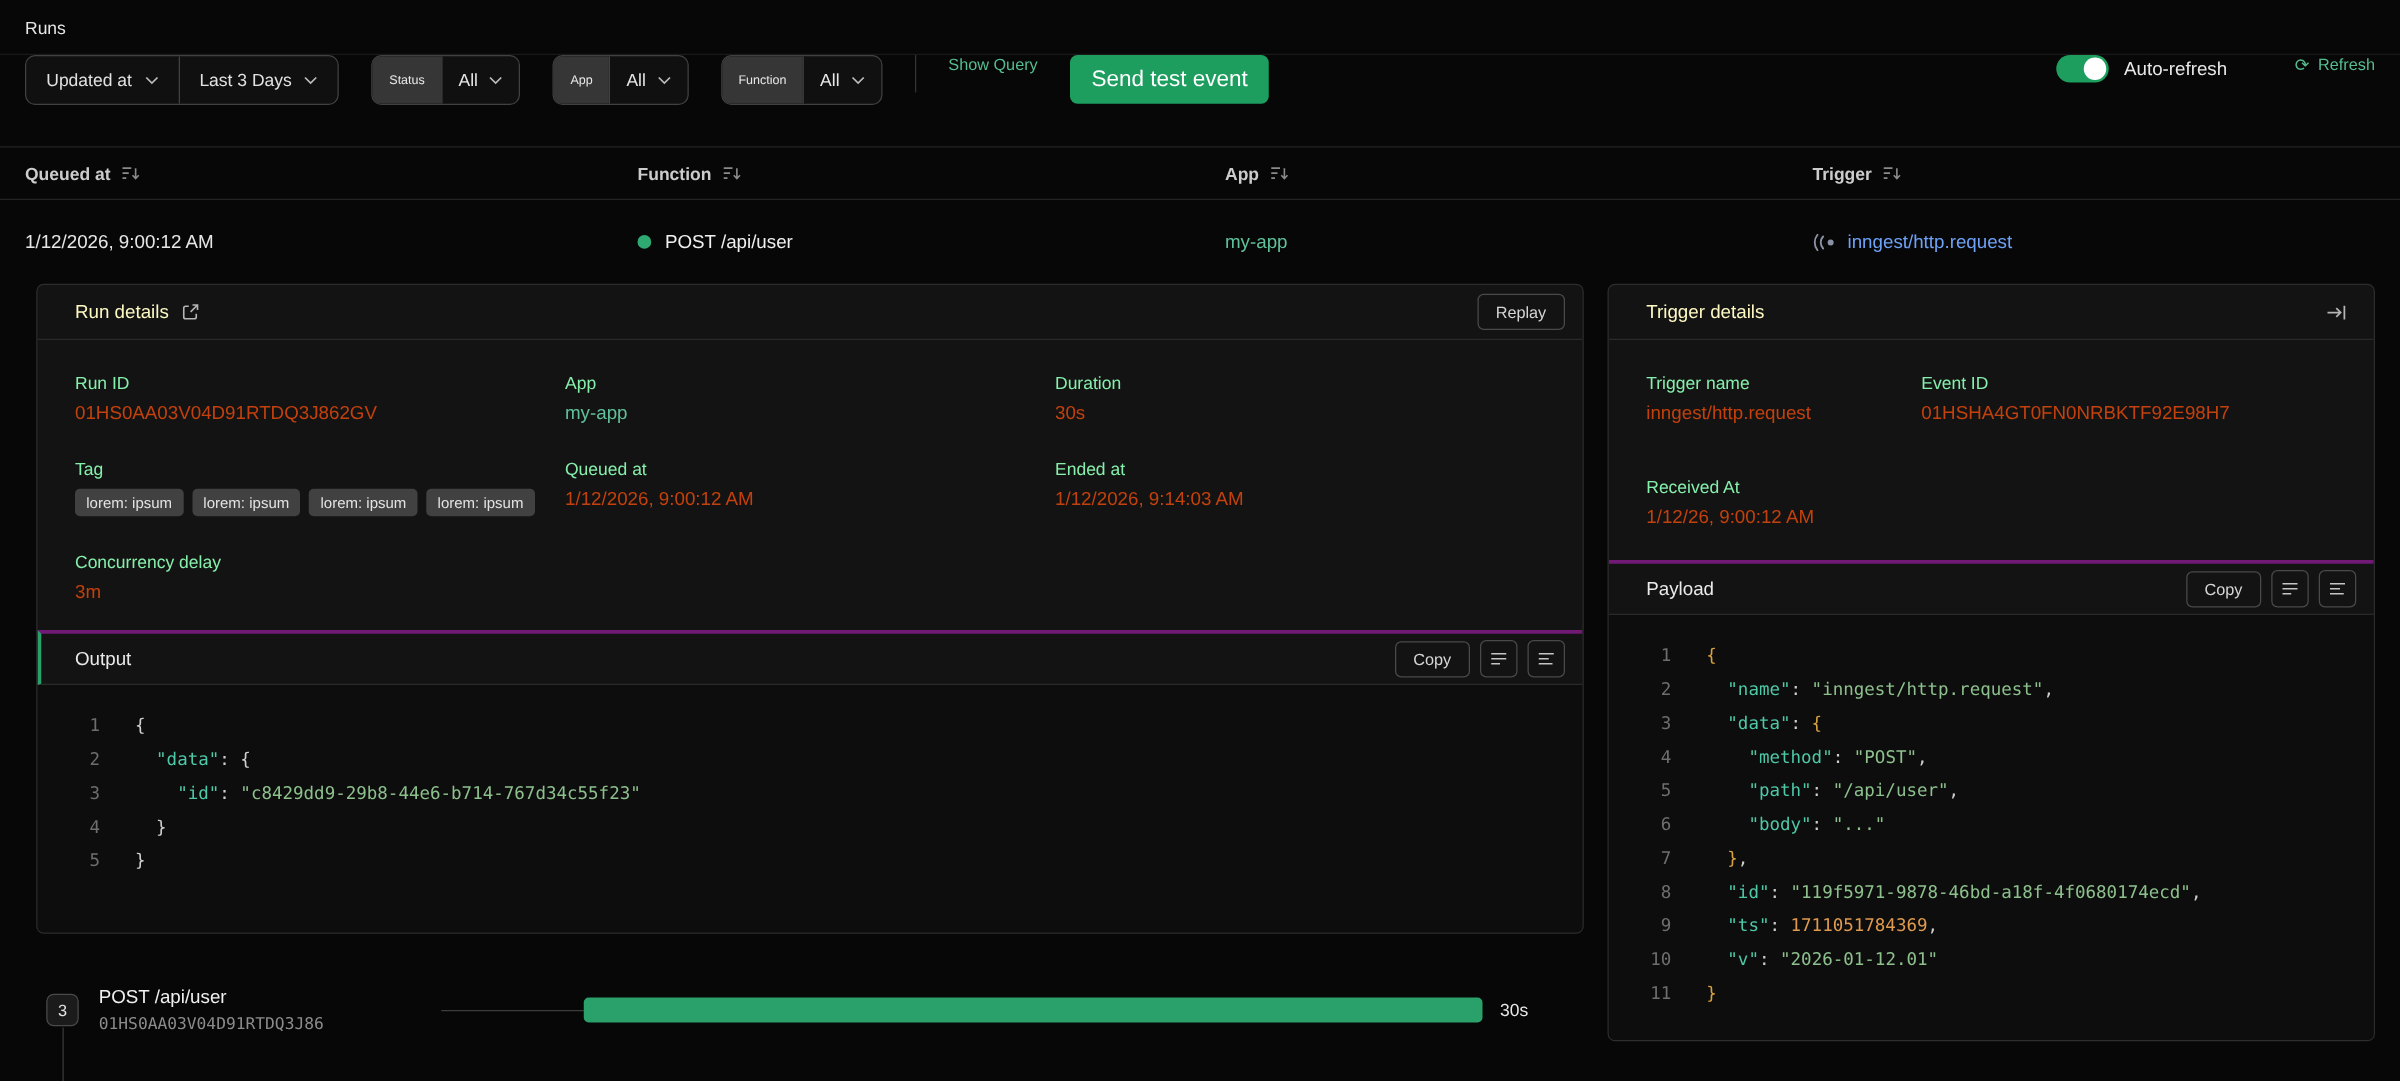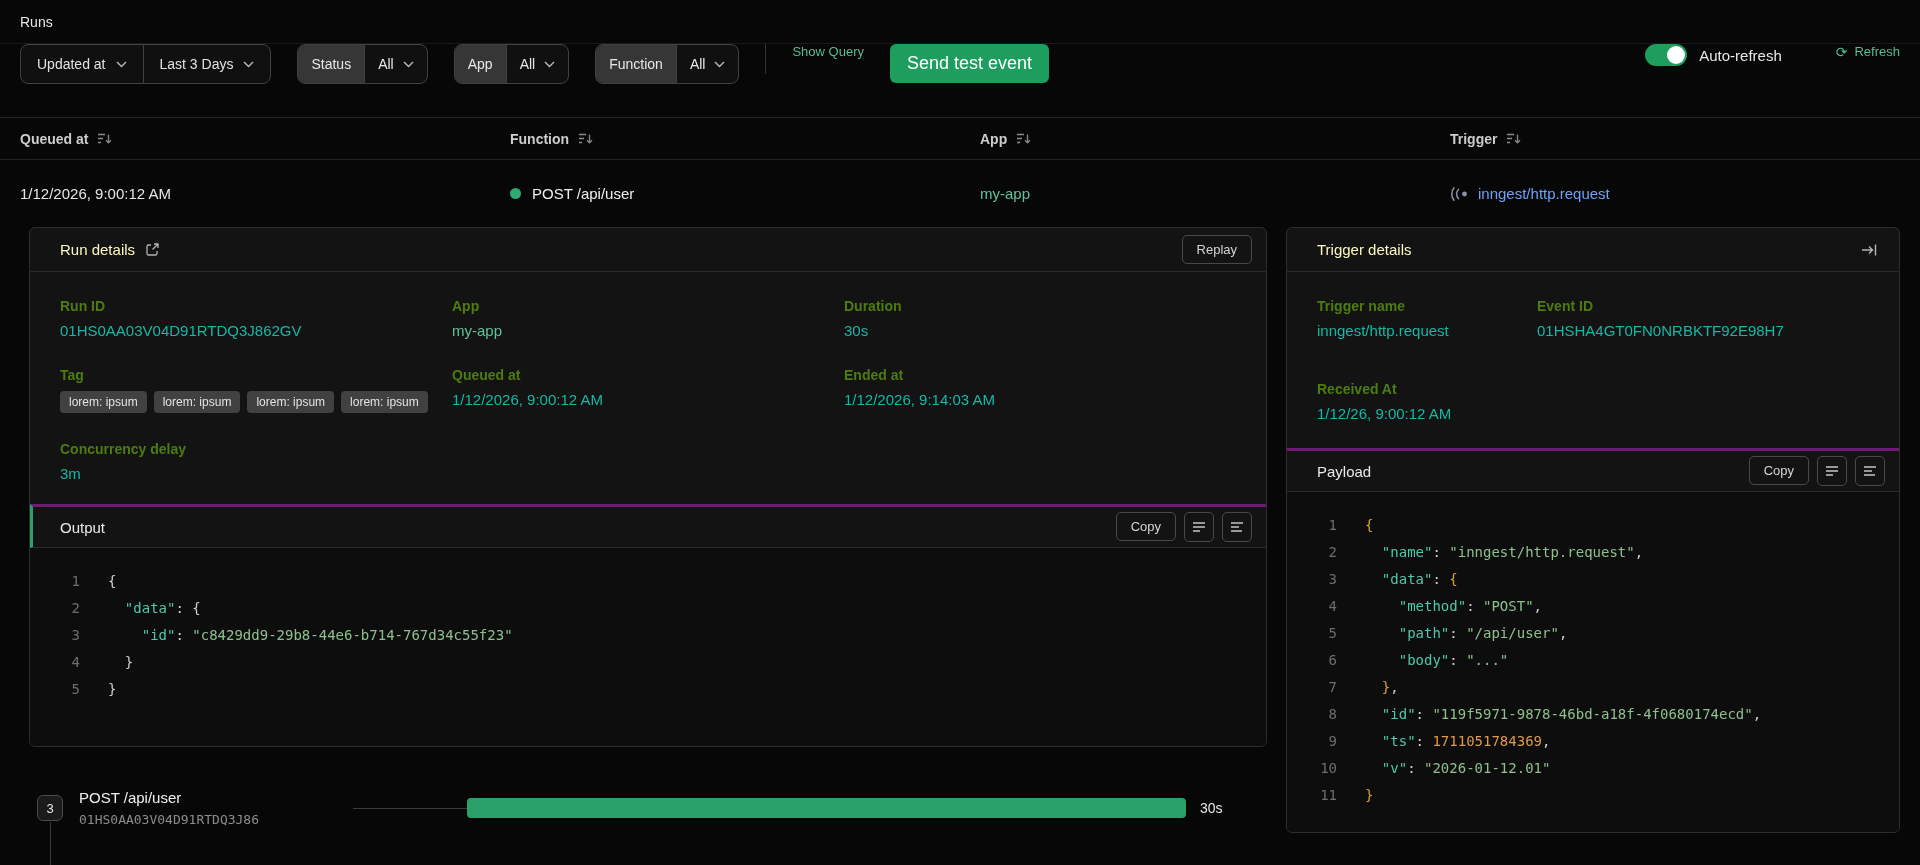--- a/index.html
+++ b/index.html
@@ -33,21 +33,21 @@
     display: flex; align-items: center; gap: 10px; padding: 0 16px;
     font-size: 14px; color: #e2e2e2; cursor: pointer;
   }
   .fgroup .fseg + .fseg { border-left: 1px solid #414141; }
   .sgroup {
     display: flex; height: 40px; border: 1px solid #414141; border-radius: 8px;
     overflow: hidden; background: #101010;
   }
   .sgroup .seg-label {
     display: flex; align-items: center; padding: 0 13px;
-    background: #363636; font-size: 14px; color: #e8e8e8;
+    background: #363636; font-size: 10px; color: #e8e8e8;
   }
   .sgroup .seg-value {
     display: flex; align-items: center; gap: 9px; padding: 0 13px;
     font-size: 14px; color: #e8e8e8; border-left: 1px solid #414141; cursor: pointer;
   }
   .chev { width: 11px; height: 7px; display: inline-block; }
   .vdivider { width: 1px; height: 30px; background: #333; }
   .link-green { color: #55bd90; font-size: 13px; cursor: pointer; text-decoration: none; }
   .btn-green {
     background: #1d9e5f; color: #ffffff; border: none; border-radius: 6px;
@@ -92,35 +92,35 @@
     background: #131313; border: 1px solid #2d2d2d; border-radius: 6px;
     display: flex; flex-direction: column; overflow: hidden;
   }
   .run-card { width: 1238px; height: 520px; }
   .trigger-card { flex: 1; height: 606px; }
   .card-header {
     height: 44px; flex: none; display: flex; align-items: center;
     padding: 0 14px 0 30px; border-bottom: 1px solid #2a2a2a; gap: 10px;
   }
   .card-title { font-size: 15px; color: #fef9c3; }
-  .hdr-right { margin-left: auto; display: flex; align-items: flex-start; gap: 8px; }
+  .hdr-right { margin-left: auto; display: flex; align-items: flex-end; gap: 8px; }
   .btn-ghost {
     background: transparent; border: 1px solid #4a4a4a; border-radius: 5px;
     color: #d5d5d5; font-size: 13px; font-family: inherit; padding: 6px 14px; cursor: pointer;
   }
   .icon-btn {
     width: 30px; height: 30px; background: transparent; border: 1px solid #4a4a4a;
     border-radius: 5px; display: flex; align-items: center; justify-content: center; cursor: pointer;
   }
 
   
   .run-body { padding: 26px 30px 24px 30px; height: 232px; flex: none; }
   .fields-grid { display: grid; grid-template-columns: 1fr 1fr 1fr; row-gap: 28px; }
-  .field-label { font-size: 14px; color: #4d7c0f; margin-bottom: 8px; font-weight: bold; }
-  .field-value { font-size: 15px; color: #14b8a6; }
+  .field-label { font-size: 14px; color: #86efac; margin-bottom: 8px; }
+  .field-value { font-size: 15px; color: #c2410c; }
   .field-value.green { color: #5fc29a; }
   .tags { display: flex; gap: 7px; }
   .tag {
     background: #414141; color: #e3e3e3; font-size: 12px;
     border-radius: 4px; padding: 4px 9px; white-space: nowrap;
   }
 
   
   .section-header {
     height: 44px; flex: none; display: flex; align-items: center;

